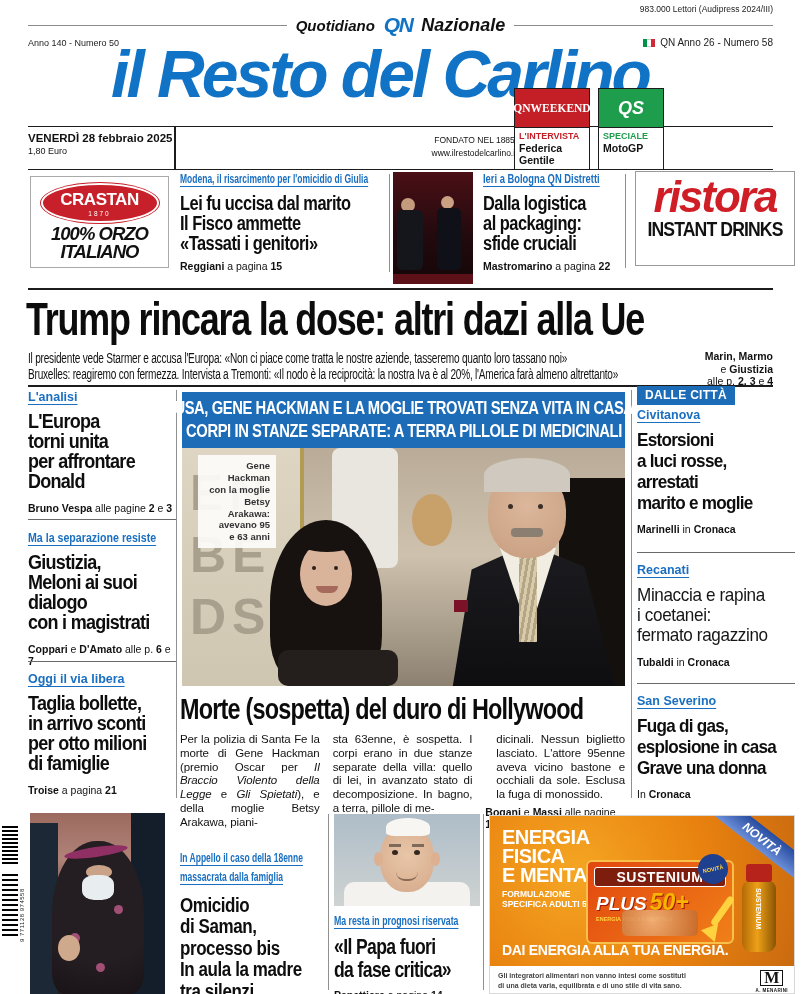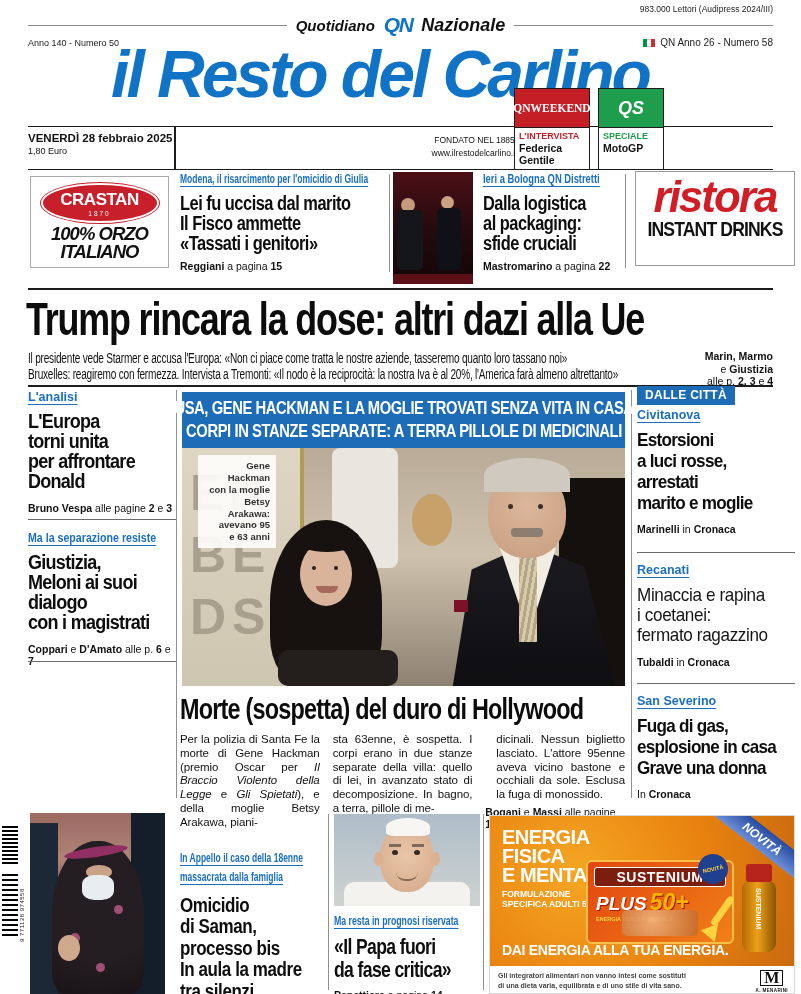--- a/index.html
+++ b/index.html
@@ -150,20 +150,28 @@
   <div class="abs" style="left:28px;top:531px;width:148px;">
     <div class="kicker" style="transform:scaleX(0.85);">Ma la separazione resiste</div>
     <div class="hl" style="margin-top:7px;font-size:20px;line-height:20px;letter-spacing:-0.8px;transform:scaleX(0.9);">Giustizia,
 Meloni ai suoi
 dialogo
 con i magistrati</div>
     <div class="byline" style="margin-top:11px;"><span class="b">Coppari</span><span> e </span><span class="b">D'Amato</span><span> alle p. </span><span class="b">6</span><span> e </span><span class="b">7</span></div>
   </div>
   <div class="hdiv" style="left:28px;top:661px;width:148px;"></div>
 
+  <div class="abs" style="left:28px;top:672px;width:148px;">
+    <div class="kicker">Oggi il via libera</div>
+    <div class="hl" style="margin-top:7px;font-size:20px;line-height:20px;letter-spacing:-0.8px;transform:scaleX(0.9);">Taglia bollette,
+in arrivo sconti
+per otto milioni
+di famiglie</div>
+    <div class="byline" style="margin-top:11px;"><span class="b">Troise</span><span> a pagina </span><span class="b">21</span></div>
+  </div>
 
   <div class="abs" style="left:182px;top:392px;width:443px;height:56px;background:#1c6cb8;color:#fff;
        display:flex;align-items:center;justify-content:center;">
     <div class="pre" style="font-weight:700;font-size:18px;line-height:23px;letter-spacing:-0.5px;text-align:center;
          transform:scaleX(0.82);">USA, GENE HACKMAN E LA MOGLIE TROVATI SENZA VITA IN CASA
 CORPI IN STANZE SEPARATE: A TERRA PILLOLE DI MEDICINALI</div>
   </div>
 
   <div class="photo" style="left:182px;top:448px;width:443px;height:238px;
        background:linear-gradient(180deg,#b9ab97,#cec2ae 45%,#8d8271);">

